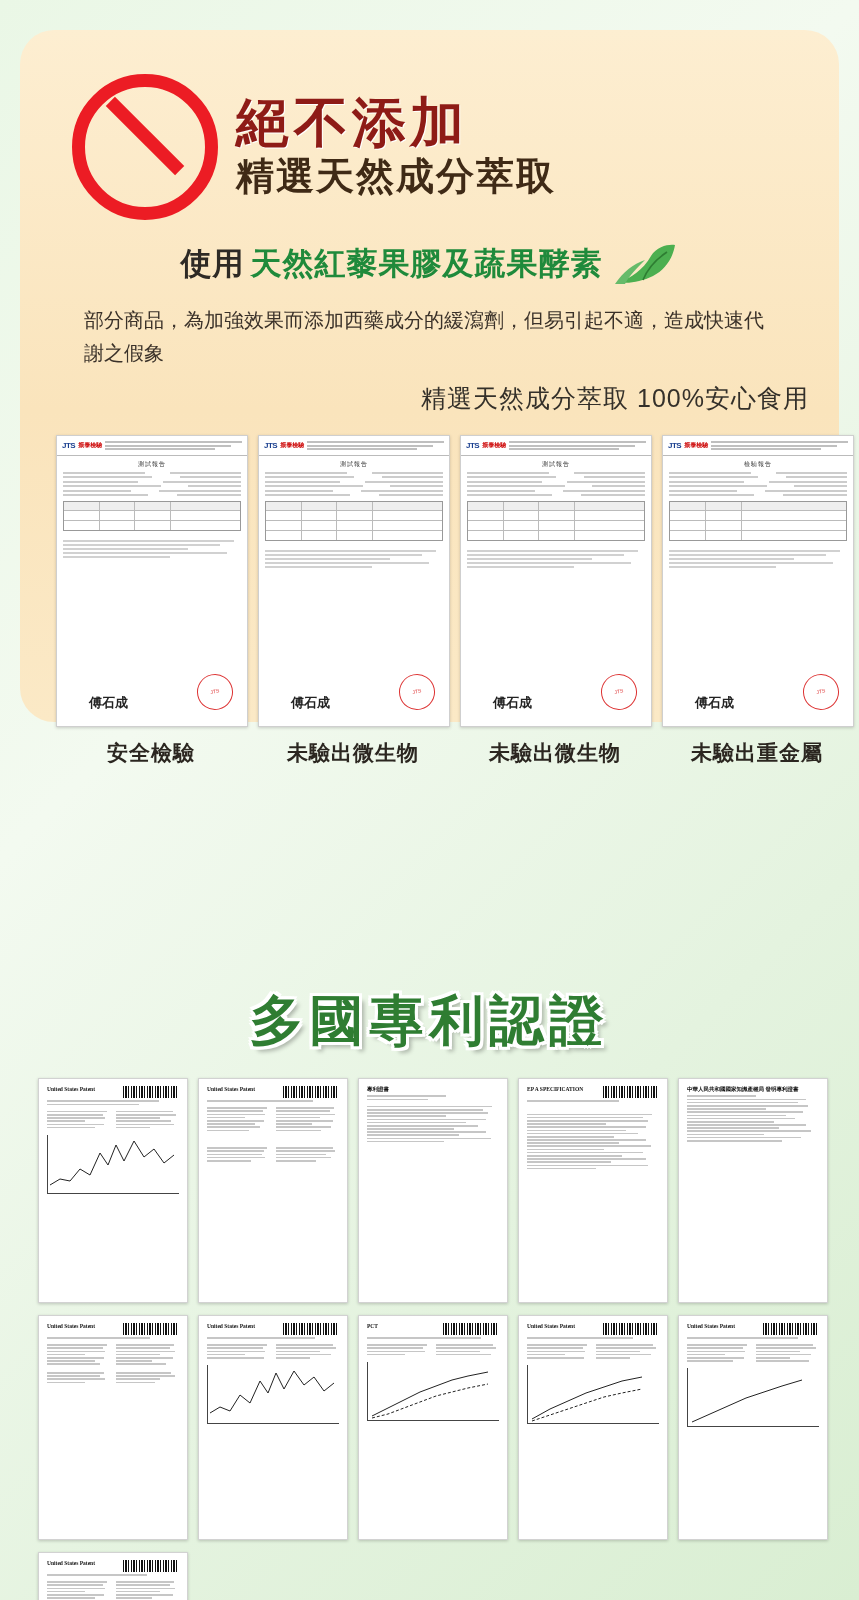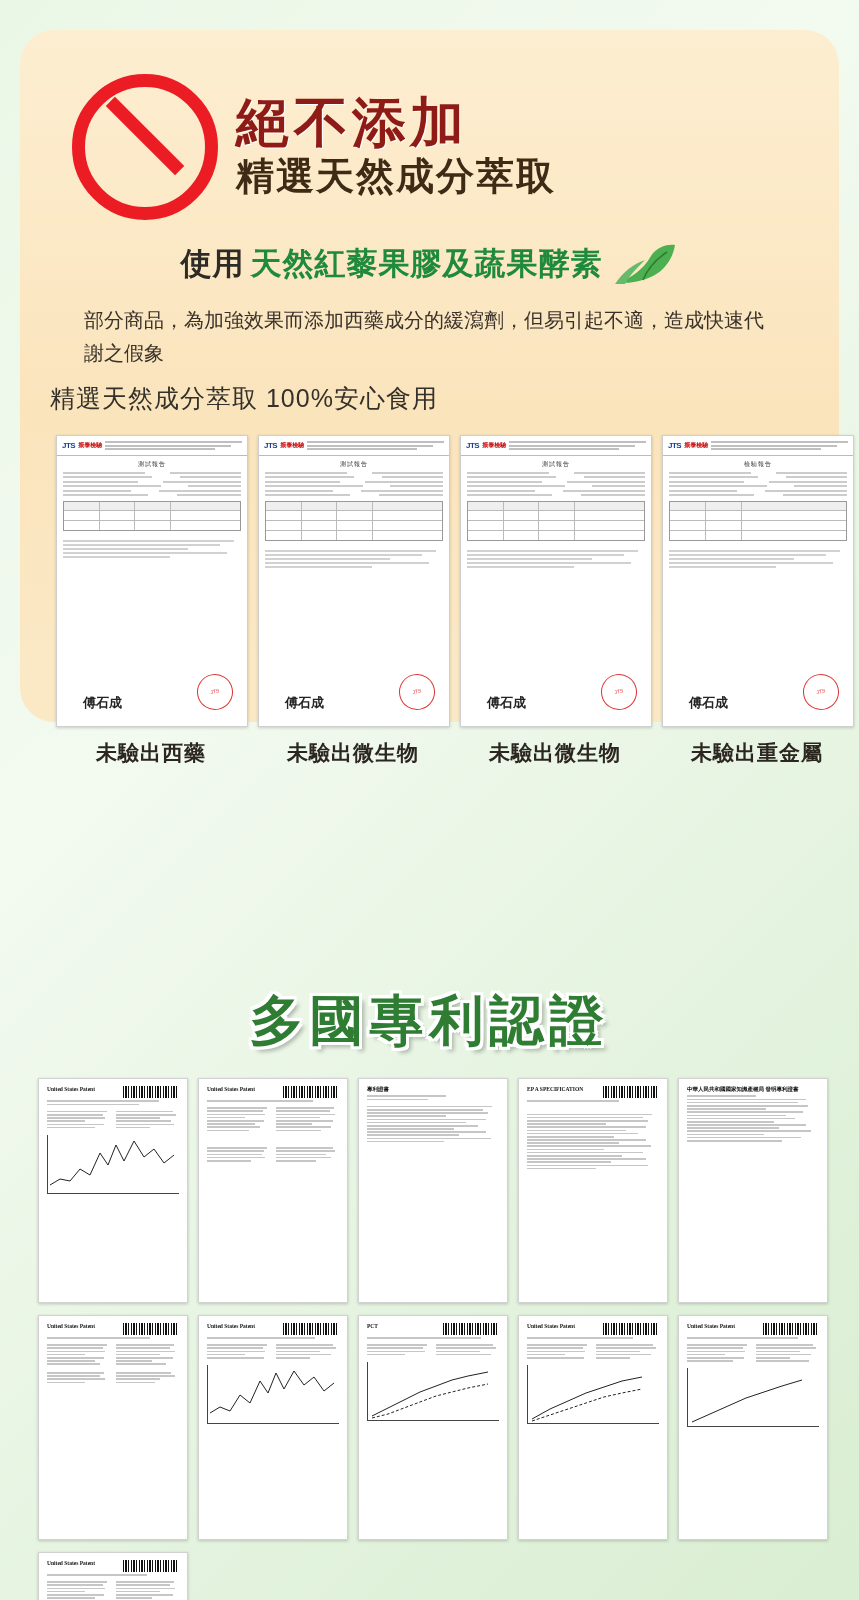--- a/index.html
+++ b/index.html
@@ -54,21 +54,21 @@
   }
   .big-title{
     text-align:center;margin-top:20px;
     font-size:56px;font-weight:bold;color:#2f7d32;letter-spacing:6px;
     text-shadow:
       3px 0 0 #fff,-3px 0 0 #fff,0 3px 0 #fff,0 -3px 0 #fff,
       3px 3px 0 #fff,-3px 3px 0 #fff,3px -3px 0 #fff,-3px -3px 0 #fff,
       5px 5px 4px rgba(0,0,0,.25);
   }
   .sub-line{
-    text-align:left;margin-top:12px;font-size:25px;color:#34302a;letter-spacing:1px;
+    text-align:right;margin-top:12px;font-size:25px;color:#34302a;letter-spacing:1px;
   }
   
   .certs{display:flex;gap:12px;margin:20px 6px 0 6px;justify-content:space-between;}
   .cert{width:190px;}
   .cert-sheet{
     width:190px;height:290px;background:#fff;border:1px solid #cfcfcf;
     box-shadow:0 1px 3px rgba(0,0,0,.18);position:relative;overflow:hidden;
     font-size:3px;
   }
   .cert-head{display:flex;align-items:flex-start;gap:3px;padding:5px 5px 3px 5px;border-bottom:1px solid #bbb;}
@@ -86,21 +86,21 @@
   .tbl .td:last-child{border-right:none;}
   .tbl .tr.head{background:#efefef;height:8px;}
   .foot{padding:4px 6px;}
   .foot div{height:2px;background:#9a9a9a;margin-bottom:2px;opacity:.45;}
   .stamp{
     position:absolute;right:14px;bottom:16px;width:34px;height:34px;border-radius:50%;
     border:1.5px solid #d33; color:#d33;font-size:5px;display:flex;align-items:center;justify-content:center;
     transform:rotate(-12deg);text-align:center;line-height:1.1;
   }
   .sign{
-    position:absolute;left:26px;bottom:14px;font-size:13px;color:#222;font-weight:bold;
+    position:absolute;left:32px;bottom:14px;font-size:13px;color:#222;font-weight:bold;
     font-family:"DejaVu Serif",serif;
   }
   .cert-cap{
     text-align:center;font-size:21px;font-weight:bold;color:#2b2620;margin-top:12px;letter-spacing:1px;
   }
   
   .patent-title{
     position:absolute;left:0;top:985px;width:859px;text-align:center;
     font-size:54px;font-weight:bold;color:#2f7d32;letter-spacing:6px;
     text-shadow:
@@ -221,21 +221,21 @@
         <div class="foot">
           <div style="width:96%"></div>
             <div style="width:88%"></div>
             <div style="width:70%"></div>
           <div style="width:92%"></div>
             <div style="width:60%"></div>
         </div>
         <div class="sign">傅石成</div>
         <div class="stamp">JTS</div>
       </div>
-      <div class="cert-cap">未驗出西藥</div>
+      <div class="cert-cap">安全檢驗</div>
     </div>
 
     <div class="cert">
       <div class="cert-sheet">
         <div class="cert-head">
           <div class="jts">JTS</div>
           <div style="font-size:6px;font-weight:bold;color:#c00;">振泰檢驗</div>
           <div class="cert-head-txt">
               <div style="width:100%"></div>
               <div style="width:92%"></div>

